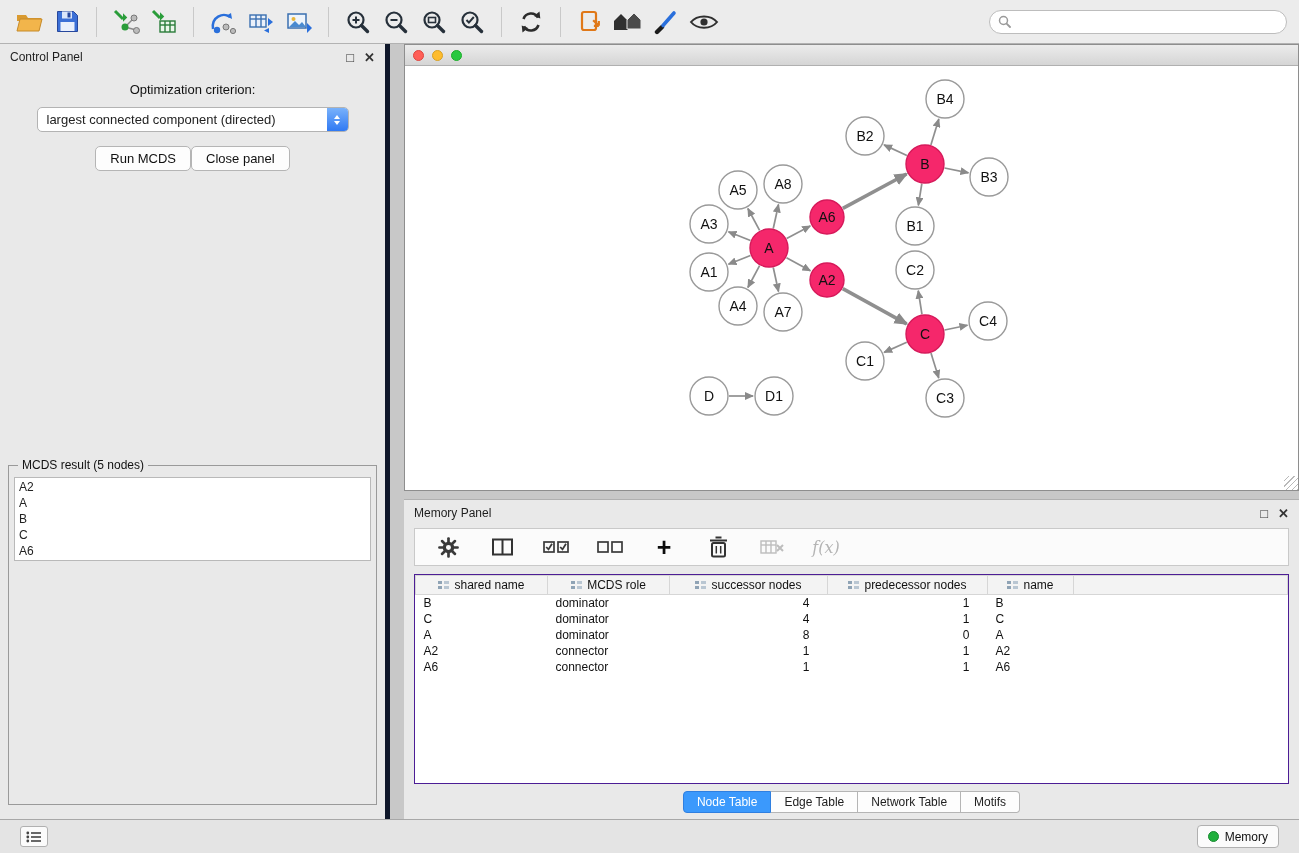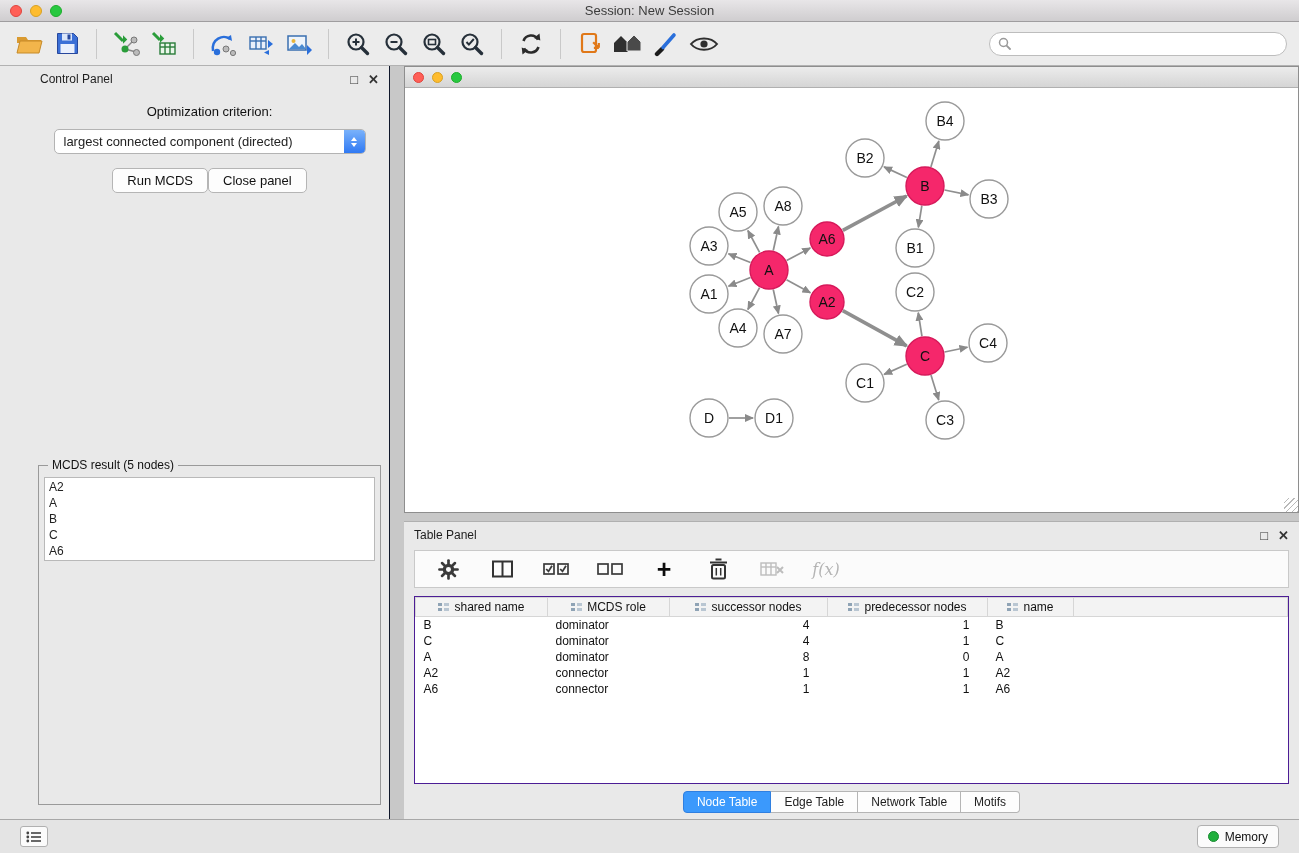--- a/index.html
+++ b/index.html
@@ -20,21 +20,21 @@
   .toolbar { height:44px; background:#ececec; border-bottom:1px solid #b2b2b2; display:flex; align-items:center; padding:0 12px; gap:4px; flex:0 0 auto; }
   .tbtn { min-width:34px; height:34px; display:flex; align-items:center; justify-content:center; border-radius:4px; cursor:default; }
   .sep { width:1px; height:30px; background:#c9c9c9; margin:0 8px; }
   .search { margin-left:auto; width:298px; height:24px; border:1px solid #bdbdbd; border-radius:12px; background:#fff; display:flex; align-items:center; padding:0 8px; gap:5px; }
   .search input { border:none; outline:none; flex:1; font-size:12px; font-family:"Liberation Sans",sans-serif; background:transparent; }
 
   
   .main { flex:1; display:flex; min-height:0; background:#c8c8c8; }
 
   
-  .control-panel { width:390px; flex:0 0 390px; background:#e9e9e9; border-right:1px solid #0f172a; display:flex; flex-direction:column;padding-left:30px; }
+  .control-panel { width:390px; flex:0 0 390px; background:#e9e9e9; border-right:5px solid #0f172a; display:flex; flex-direction:column; }
   .panel-header { height:26px; display:flex; align-items:center; padding:0 10px; font-size:12px; color:#1e1e1e; flex:0 0 auto; }
   .win-controls { margin-left:auto; display:flex; gap:10px; color:#333; font-size:13px; align-items:center; }
   .win-controls span { cursor:default; line-height:1; }
   .seg-row { display:flex; justify-content:center; margin:2px 0 8px; flex:0 0 auto; }
   .seg { border:1px solid #b5b5b5; border-left-width:0; background:#fdfdfd; padding:3px 13px; font-size:12px; color:#222; cursor:default; }
   .seg:first-child { border-left-width:1px; border-radius:4px 0 0 4px; }
   .seg:last-child { border-radius:0 4px 4px 0; }
   .seg.active { background:#3b99fc; border-color:#2f7fe0; color:#fff; }
   .opt-label { text-align:center; margin-top:12px; font-size:13px; color:#111; }
   .dropdown { margin:10px auto 0; width:312px; height:25px; background:#fff; border:1px solid #b3b3b3; border-radius:5px; display:flex; align-items:center; font-size:13px; padding:0 26px 0 9px; position:relative; }
@@ -76,28 +76,20 @@
   .status-bar { height:34px; background:#e4e4e4; border-top:1px solid #a8a8a8; display:flex; align-items:center; padding:0 20px; flex:0 0 auto; }
   .list-btn { width:28px; height:21px; border:1px solid #b0b0b0; border-radius:3px; background:#fbfbfb; display:flex; align-items:center; justify-content:center; }
   .memory-btn { margin-left:auto; height:23px; border:1px solid #b0b0b0; border-radius:4px; background:#fbfbfb; display:flex; align-items:center; gap:6px; padding:0 10px; font-size:12px; color:#111; }
   .memory-dot { width:11px; height:11px; border-radius:50%; background:#1faf3c; border:1px solid #188a30; }
 </style>
 </head>
 <body>
 
 <div class="window">
 
-  <div class="titlebar">
-    <div class="traffic">
-      <span class="light red"></span>
-      <span class="light yellow"></span>
-      <span class="light green"></span>
-    </div>
-    <div class="title">Session: New Session</div>
-  </div>
 
   <div class="toolbar">
     <div class="tbtn">
       <svg width="27" height="22" viewBox="0 0 27 22">
           <path d="M1 4 h9 l2 3 h13 v3 H1 z" fill="#d99a30"></path>
           <path d="M1 20 L4 8 h22 l-3 12 z" fill="#f2b54b" stroke="#c68a28" stroke-width="1"></path>
         </svg>
     </div>
     <div class="tbtn">
       <svg width="23" height="23" viewBox="0 0 23 23">
@@ -395,21 +387,21 @@
                   <text x="369" y="334.5" text-anchor="middle" font-size="14" font-family="&quot;Liberation Sans&quot;, sans-serif" fill="#111">D1</text>
                 </g>
               </g>
           </svg>
           <div class="resize-grip"></div>
         </div>
       </div>
 
       <div class="table-panel">
         <div class="panel-header">
-          <span>Table Panel</span>
+          <span>Memory Panel</span>
           <span class="win-controls">
             <span>□</span>
             <span style="font-weight:bold;">✕</span>
           </span>
         </div>
         <div class="tp-toolbar">
           <div class="tbtn">
             <svg width="23" height="23" viewBox="0 0 24 24">
                 <g fill="#3a3a3a">
                   <rect x="10.6" y="1.2" width="2.8" height="21.6" rx="1.2"></rect>

